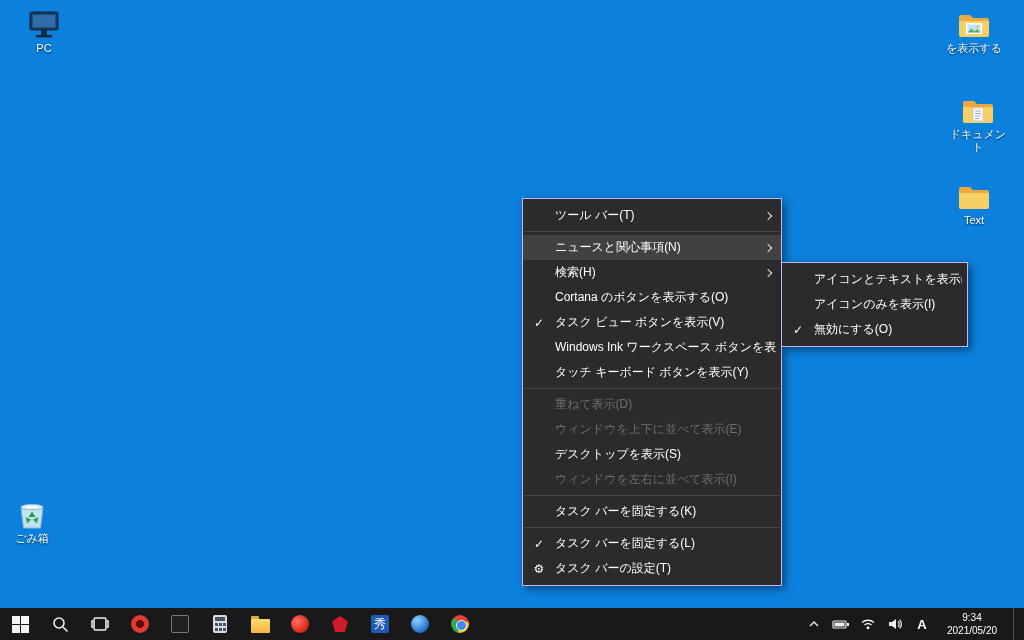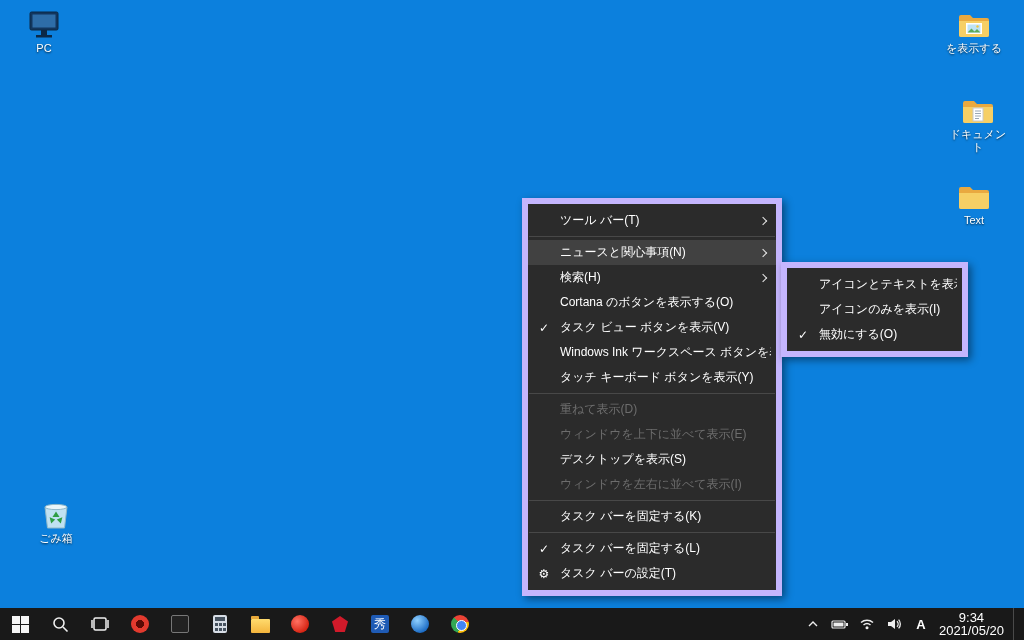--- a/index.html
+++ b/index.html
@@ -10,24 +10,24 @@
   
   .desk-icon{position:absolute;width:64px;display:flex;flex-direction:column;
     align-items:center;gap:2px}
   .desk-icon .glyph{width:36px;height:32px;display:flex;align-items:flex-end;justify-content:center}
   .desk-icon .lbl{font-size:11px;line-height:13px;color:#fff;text-align:center;
     text-shadow:0 1px 2px rgba(0,0,0,.75)}
   #icon-pc{left:12px;top:8px}
   #icon-pictures{left:942px;top:8px}
   #icon-documents{left:946px;top:94px}
   #icon-text{left:942px;top:180px}
-  #icon-recycle{left:24px;top:498px}
+  #icon-recycle{left:0;top:498px}
 
   
-  .ctx{position:absolute;background:#2b2b2b;border:6px solid #c4b5fd;
+  .ctx{position:absolute;background:#2b2b2b;border:1px solid #c4b5fd;
     padding:4px 0;box-shadow:3px 3px 8px rgba(0,0,0,.45);z-index:5}
   #context-menu{left:522px;top:198px;width:260px}
   #news-submenu{left:781px;top:262px;width:187px}
   .menu-item{display:flex;align-items:center;height:25px;color:#fff;font-size:12px;
     padding-right:5px;white-space:nowrap}
   .menu-item.highlighted{background:#414141}
   .menu-item.disabled{color:#6d6d6d}
   .menu-item .mark{flex:0 0 32px;text-align:center;font-size:12px}
   .menu-item .mlabel{flex:1;overflow:hidden}
   .menu-item .arrow{flex:0 0 14px;height:14px;position:relative}
@@ -61,21 +61,21 @@
   .icon-blue-sphere{width:18px;height:18px;border-radius:50%;
     background:radial-gradient(circle at 35% 30%,#8fd0ff,#1565c0 78%)}
   .icon-chrome{width:18px;height:18px;border-radius:50%;position:relative;
     background:conic-gradient(from -45deg,#ea4335 0 33%,#fbbc05 0 66%,#34a853 0 100%)}
   .icon-chrome::after{content:"";position:absolute;left:4.5px;top:4.5px;width:9px;height:9px;
     border-radius:50%;background:#4285f4;border:1.8px solid #fff}
 
   .tray{margin-left:auto;display:flex;align-items:center;gap:9px;padding:0 6px}
   .tray-ico{width:18px;height:18px;display:flex;align-items:center;justify-content:center}
   .ime{color:#fff;font-size:13px;font-weight:bold;width:18px;text-align:center}
-  .clock{color:#fff;font-size:13px;line-height:13px;text-align:center;min-width:64px}
+  .clock{color:#fff;font-size:10px;line-height:13px;text-align:center;min-width:64px}
   .show-desktop{width:5px;border-left:1px solid #4a4a4a;height:100%}
 </style>
 </head>
 <body>
 
 <div class="desktop" style="background: rgb(12, 128, 221);">
 
   <div class="desk-icon" id="icon-pc">
     <span class="glyph">
       <svg width="34" height="30" viewBox="0 0 34 30">

